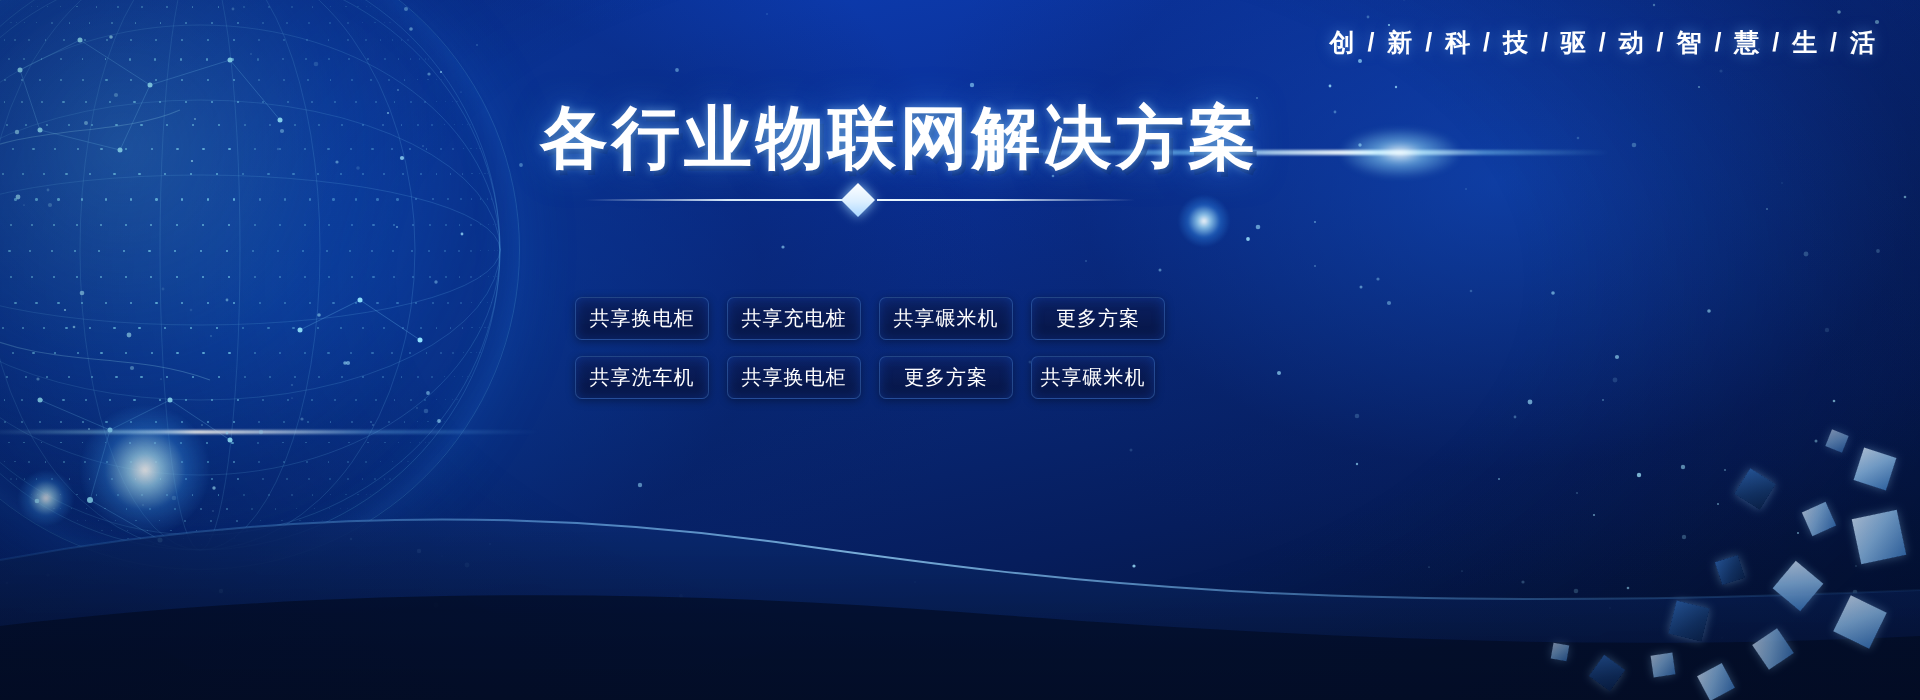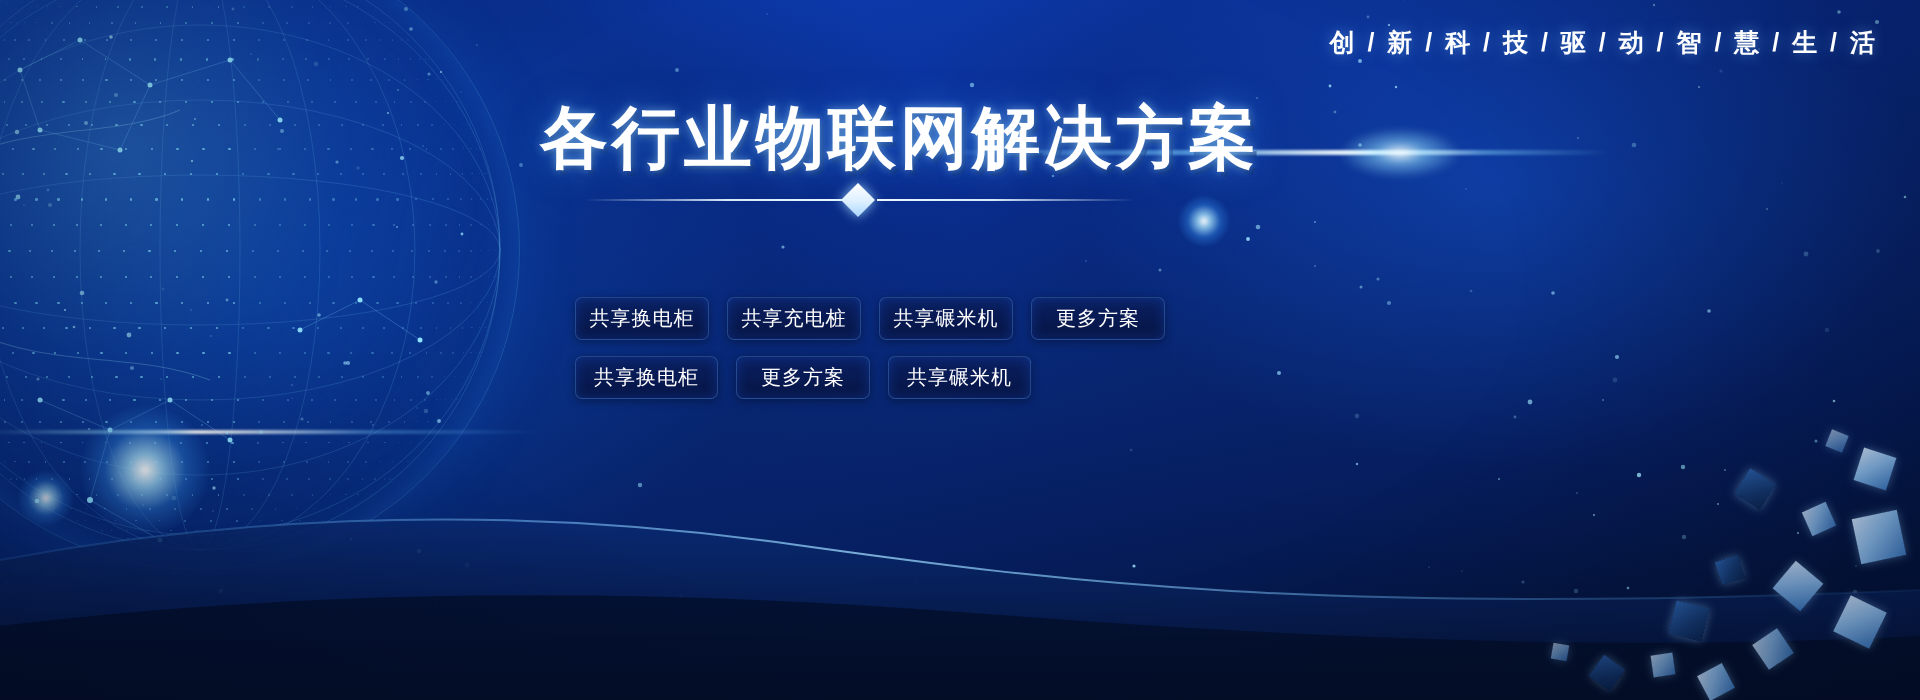--- a/index.html
+++ b/index.html
@@ -1041,20 +1041,21 @@
 
 
     <div class="tags" id="tagContainer">
         <div class="tag-row">
           <div class="tag wide">共享换电柜</div>
           <div class="tag wide">共享充电桩</div>
           <div class="tag wide">共享碾米机</div>
           <div class="tag wide">更多方案</div>
         </div>
         <div class="tag-row">
+          <div class="tag wide">共享洗车机</div>
           <div class="tag wide">共享换电柜</div>
           <div class="tag wide">更多方案</div>
           <div class="tag">共享碾米机</div>
         </div>
       </div>
 
   </div>
 </div>
 
 </body></html>

